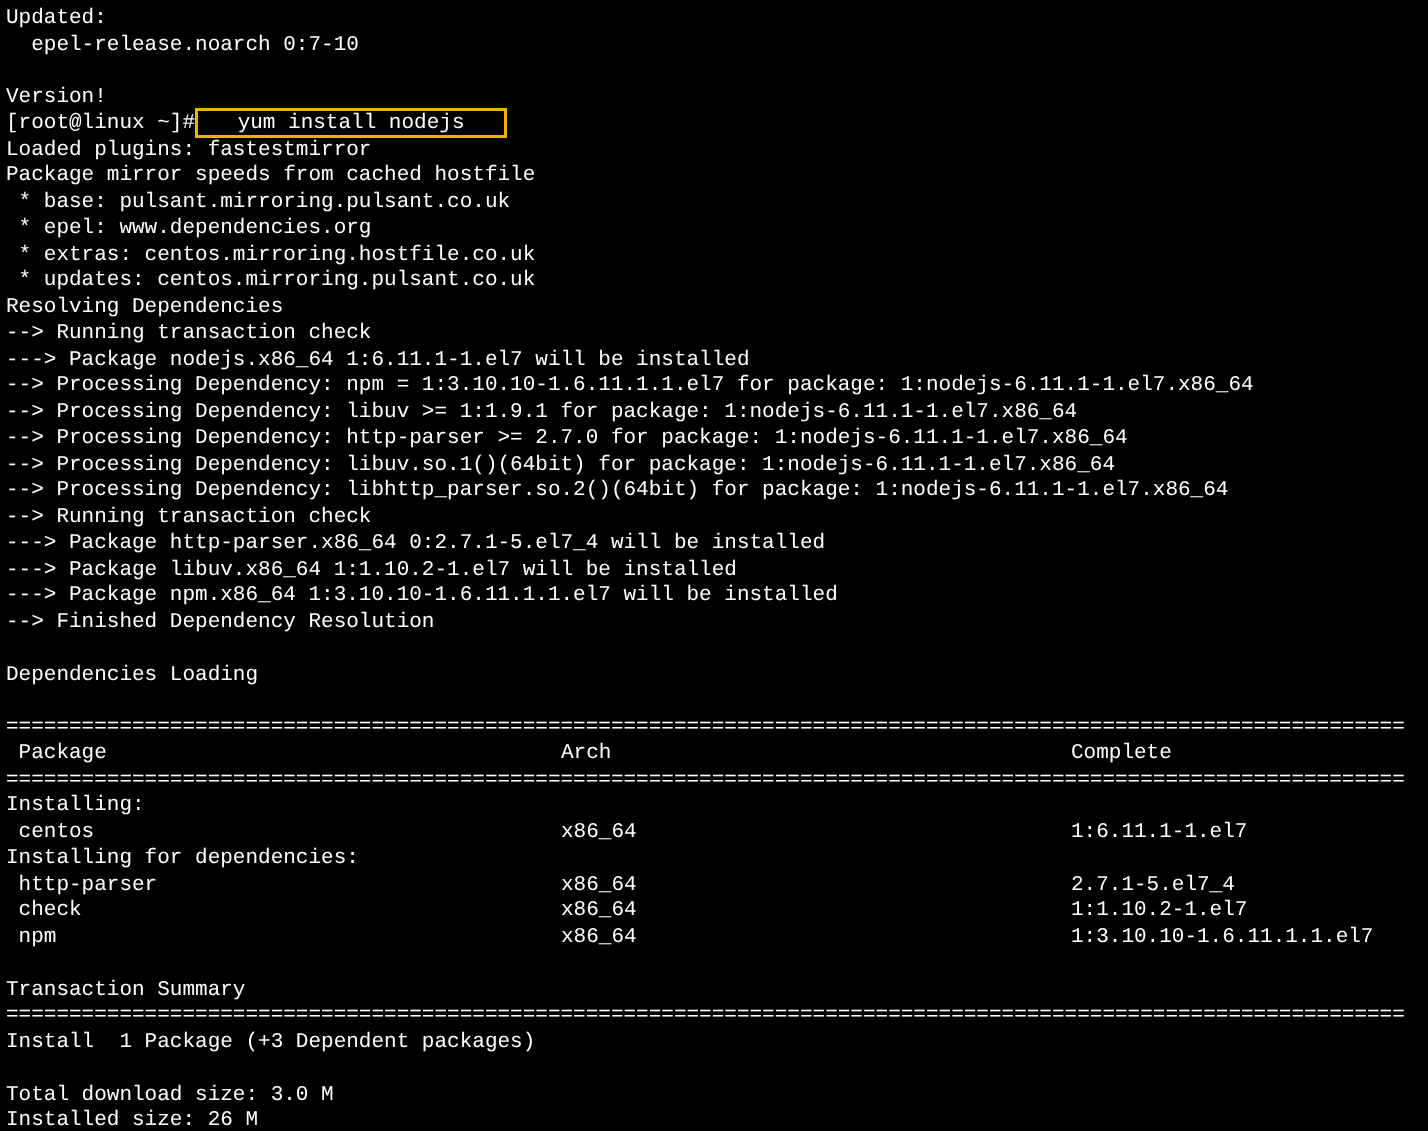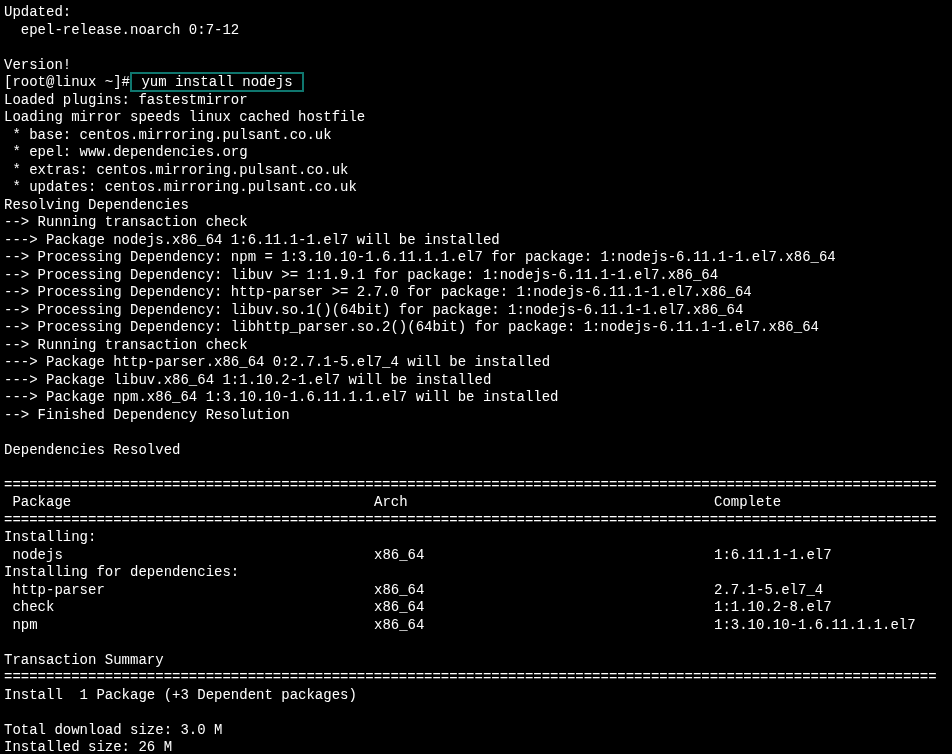--- a/index.html
+++ b/index.html
@@ -15,69 +15,69 @@
     overflow: hidden;
   }
   pre {
     margin: 0;
     padding: 4px 4px;
     white-space: pre;
     font-family: inherit;
     font-size: inherit;
   }
   .highlight-red {
-    border: 2px solid #0f766e;
+    border: 2px solid #eab308;
     display: inline;
-    padding: 0 1px;
+    padding: 0 18px;
   }
   .rule {
     letter-spacing: 0;
   }
   .row {
     display: inline-block;
   }
 </style>
 </head>
 <body>
 
 <pre><span>Updated:</span>
-<span>  epel-release.noarch 0:7-12</span>
+<span>  epel-release.noarch 0:7-10</span>
 
 <span>Version!</span>
 <span>[root@linux ~]#</span><span class="highlight-red"><span> yum install nodejs </span></span>
 <span>Loaded plugins: fastestmirror</span>
-<span>Loading mirror speeds linux cached hostfile</span>
-<span> * base: centos.mirroring.pulsant.co.uk</span>
+<span>Package mirror speeds from cached hostfile</span>
+<span> * base: pulsant.mirroring.pulsant.co.uk</span>
 <span> * epel: www.dependencies.org</span>
-<span> * extras: centos.mirroring.pulsant.co.uk</span>
+<span> * extras: centos.mirroring.hostfile.co.uk</span>
 <span> * updates: centos.mirroring.pulsant.co.uk</span>
 <span>Resolving Dependencies</span>
 <span>--&gt; Running transaction check</span>
 <span>---&gt; Package nodejs.x86_64 1:6.11.1-1.el7 will be installed</span>
 <span>--&gt; Processing Dependency: npm = 1:3.10.10-1.6.11.1.1.el7 for package: 1:nodejs-6.11.1-1.el7.x86_64</span>
 <span>--&gt; Processing Dependency: libuv &gt;= 1:1.9.1 for package: 1:nodejs-6.11.1-1.el7.x86_64</span>
 <span>--&gt; Processing Dependency: http-parser &gt;= 2.7.0 for package: 1:nodejs-6.11.1-1.el7.x86_64</span>
 <span>--&gt; Processing Dependency: libuv.so.1()(64bit) for package: 1:nodejs-6.11.1-1.el7.x86_64</span>
 <span>--&gt; Processing Dependency: libhttp_parser.so.2()(64bit) for package: 1:nodejs-6.11.1-1.el7.x86_64</span>
 <span>--&gt; Running transaction check</span>
 <span>---&gt; Package http-parser.x86_64 0:2.7.1-5.el7_4 will be installed</span>
 <span>---&gt; Package libuv.x86_64 1:1.10.2-1.el7 will be installed</span>
 <span>---&gt; Package npm.x86_64 1:3.10.10-1.6.11.1.1.el7 will be installed</span>
 <span>--&gt; Finished Dependency Resolution</span>
 
-<span>Dependencies Resolved</span>
+<span>Dependencies Loading</span>
 
 <span class="rule">===============================================================================================================</span>
 <span class="row" style="width:370px"> Package</span><span class="row" style="width:340px">Arch</span><span class="row">Complete</span>
 <span class="rule">===============================================================================================================</span>
 <span>Installing:</span>
-<span class="row" style="width:370px"> nodejs</span><span class="row" style="width:340px">x86_64</span><span class="row">1:6.11.1-1.el7</span>
+<span class="row" style="width:370px"> centos</span><span class="row" style="width:340px">x86_64</span><span class="row">1:6.11.1-1.el7</span>
 <span>Installing for dependencies:</span>
 <span class="row" style="width:370px"> http-parser</span><span class="row" style="width:340px">x86_64</span><span class="row">2.7.1-5.el7_4</span>
-<span class="row" style="width:370px"> check</span><span class="row" style="width:340px">x86_64</span><span class="row">1:1.10.2-8.el7</span>
+<span class="row" style="width:370px"> check</span><span class="row" style="width:340px">x86_64</span><span class="row">1:1.10.2-1.el7</span>
 <span class="row" style="width:370px"> npm</span><span class="row" style="width:340px">x86_64</span><span class="row">1:3.10.10-1.6.11.1.1.el7</span>
 
 <span>Transaction Summary</span>
 <span class="rule">===============================================================================================================</span>
 <span>Install  1 Package (+3 Dependent packages)</span>
 
 <span>Total download size: 3.0 M</span>
 <span>Installed size: 26 M</span>
 
 </pre>

